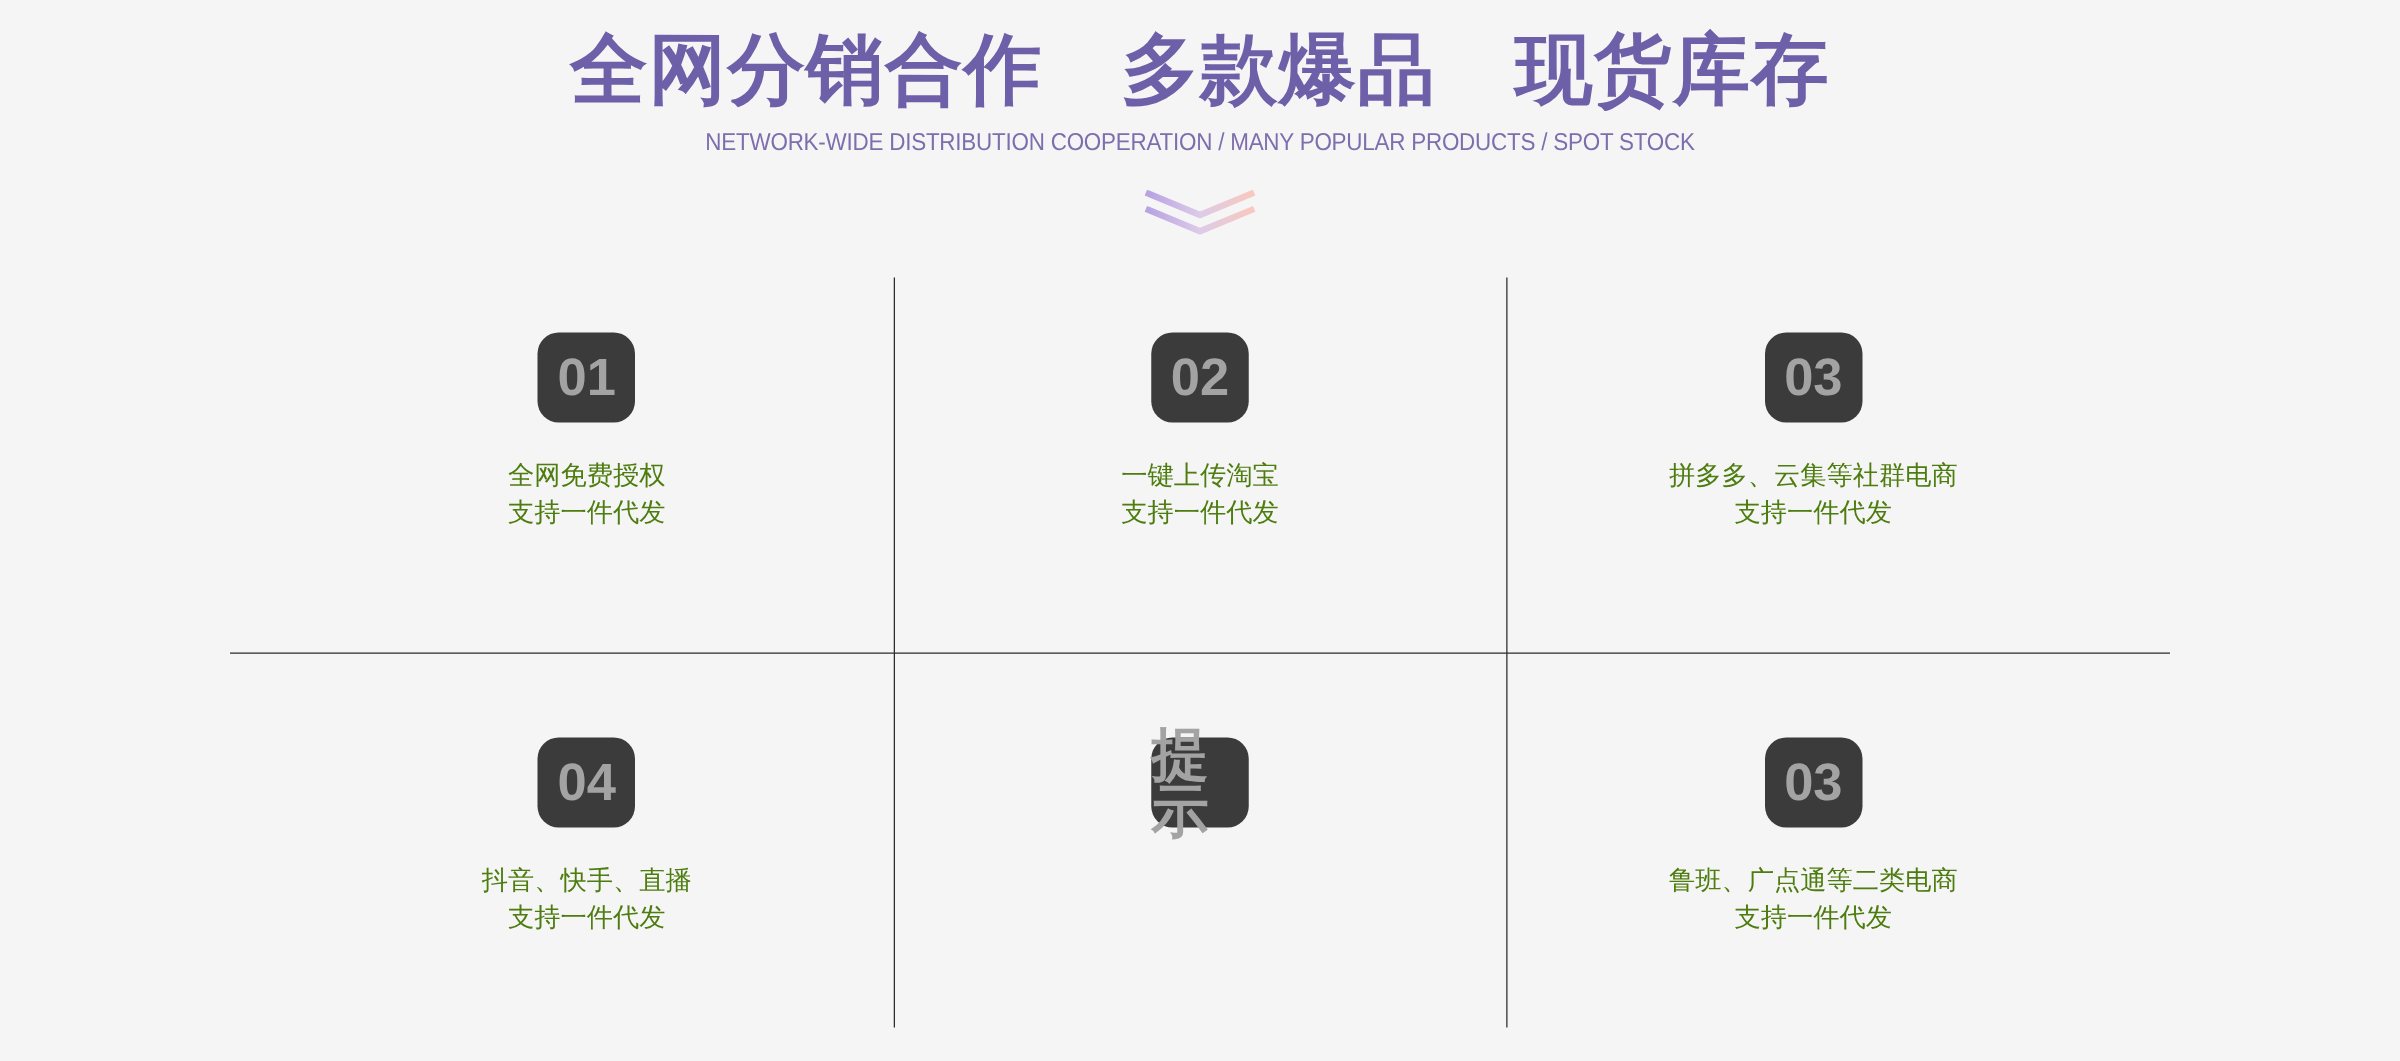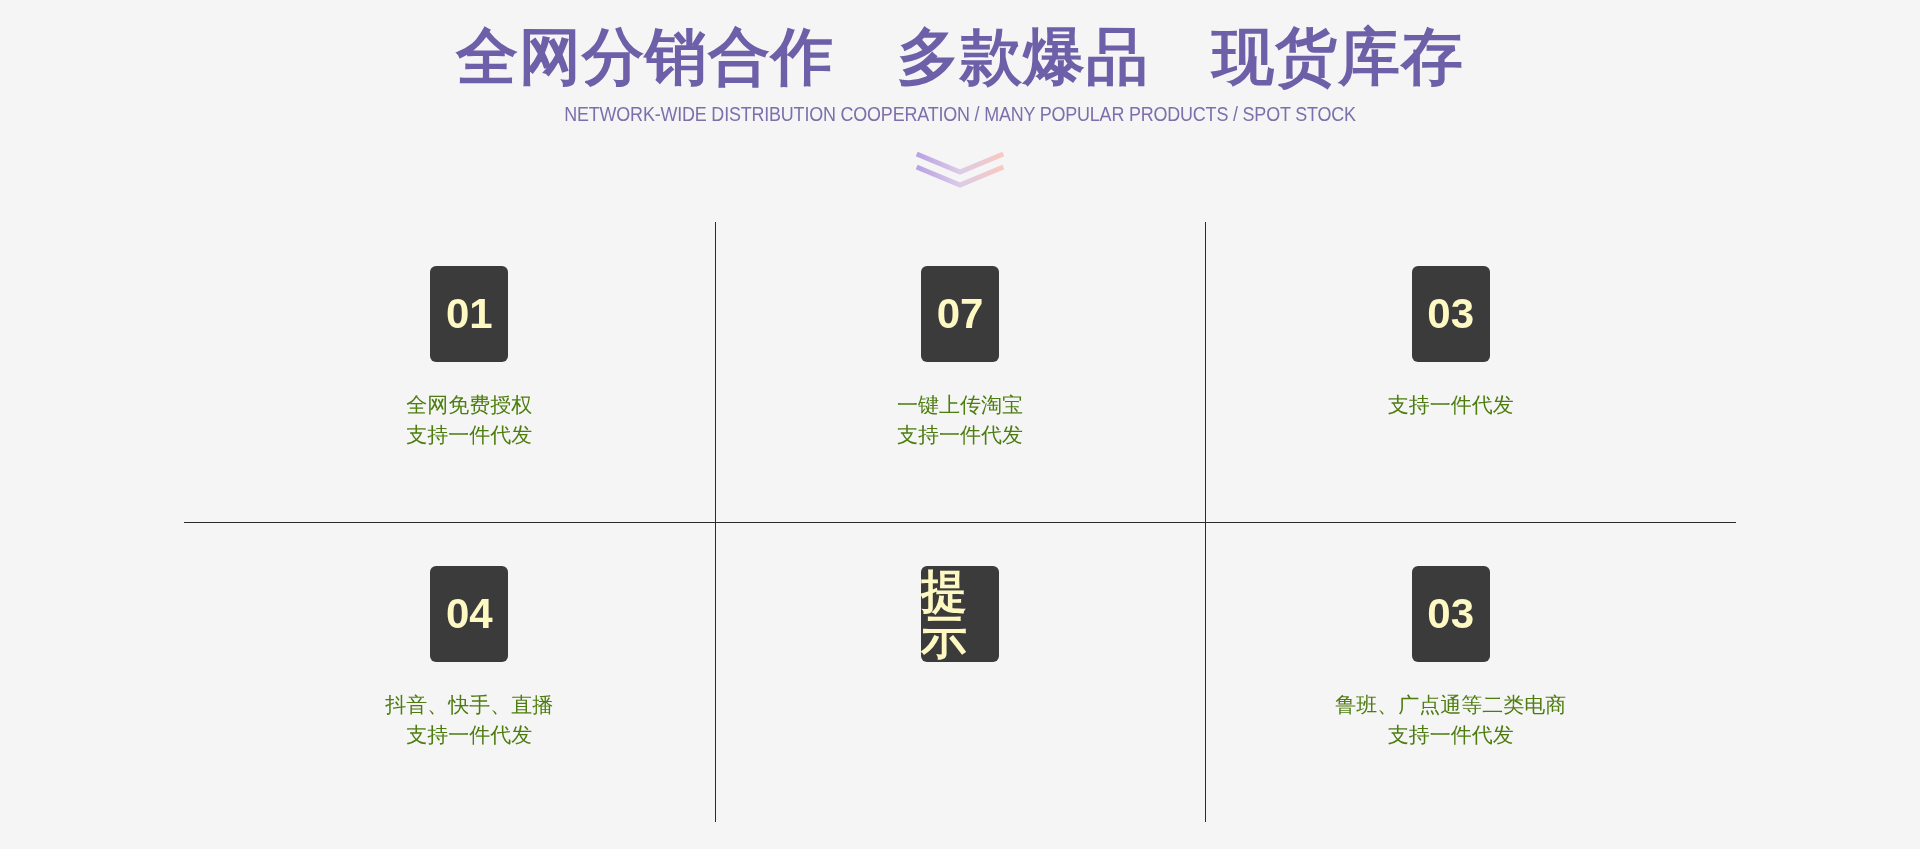--- a/index.html
+++ b/index.html
@@ -86,28 +86,28 @@
     flex: 1 1 0;
     display: flex;
     flex-direction: column;
     align-items: center;
     justify-content: flex-start;
     position: relative;
     box-sizing: border-box;
   }
 
   .cell.row1 { padding-top: 44px; }
-  .cell.row2 { padding-top: 44px; }
+  .cell.row2 { padding-top: 68px; }
 
   .badge {
     width: 78px;
-    height: 96px;
-    border-radius: 6px;
+    height: 72px;
+    border-radius: 17px;
     background: #3b3b3b;
-    color: #fef9c3;
+    color: #a3a3a3;
     display: flex;
     align-items: center;
     justify-content: center;
     font-size: 42px;
     font-weight: bold;
     letter-spacing: 0px;
     line-height: 1;
     font-family: "Liberation Sans", "DejaVu Sans", sans-serif;
   }
   .badge.cjk {
@@ -174,29 +174,30 @@
 
     <div class="grid-row">
       <div class="cell row1">
         <div class="badge">01</div>
         <div class="cell-text">
           <span class="line">全网免费授权</span>
           <span class="line">支持一件代发</span>
         </div>
       </div>
       <div class="cell row1">
-        <div class="badge">07</div>
+        <div class="badge">02</div>
         <div class="cell-text">
           <span class="line">一键上传淘宝</span>
           <span class="line">支持一件代发</span>
         </div>
       </div>
       <div class="cell row1">
         <div class="badge">03</div>
         <div class="cell-text">
+          <span class="line">拼多多、云集等社群电商</span>
           <span class="line">支持一件代发</span>
         </div>
       </div>
     </div>
 
     <div class="grid-row">
       <div class="cell row2">
         <div class="badge">04</div>
         <div class="cell-text">
           <span class="line">抖音、快手、直播</span>

